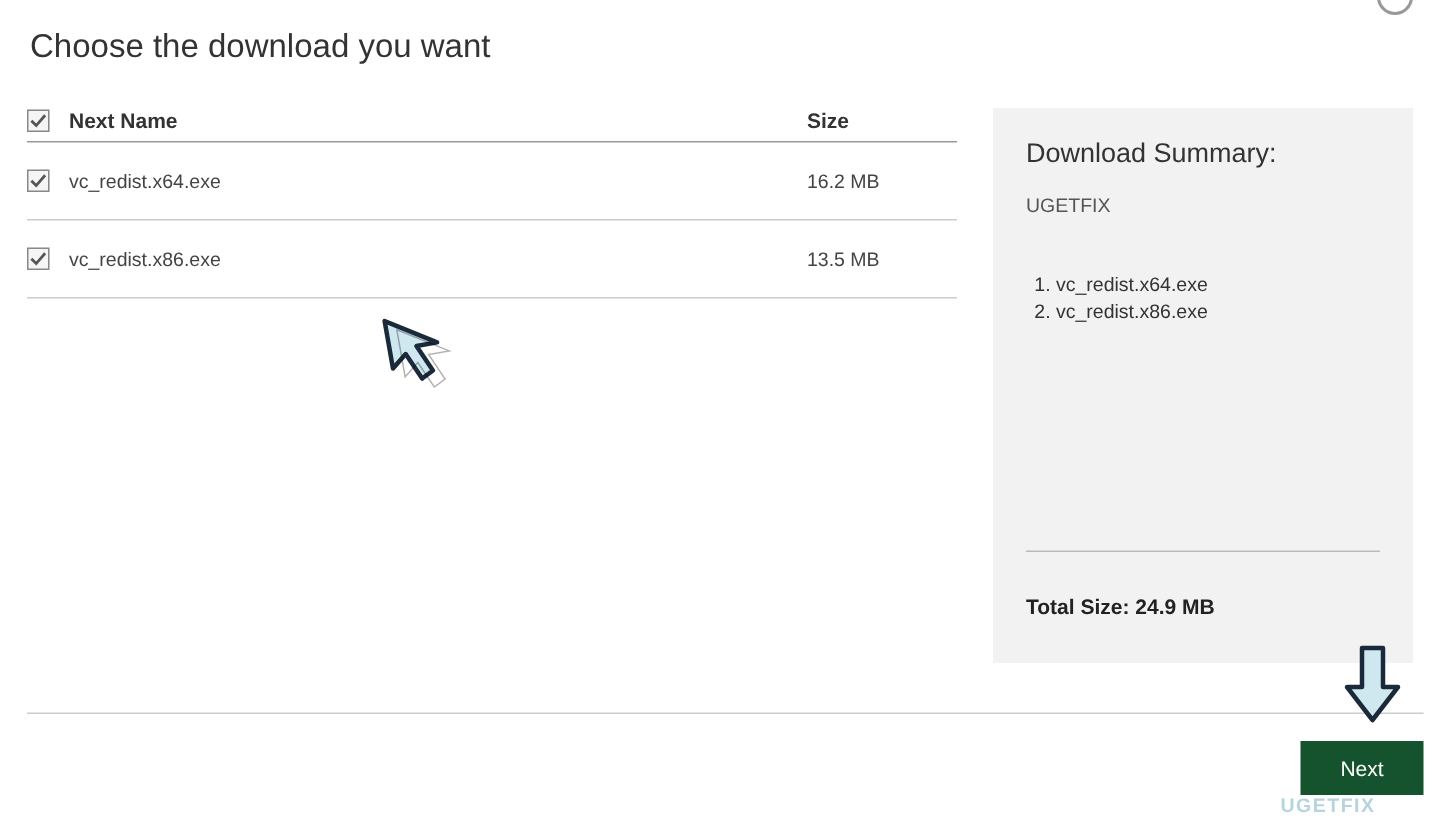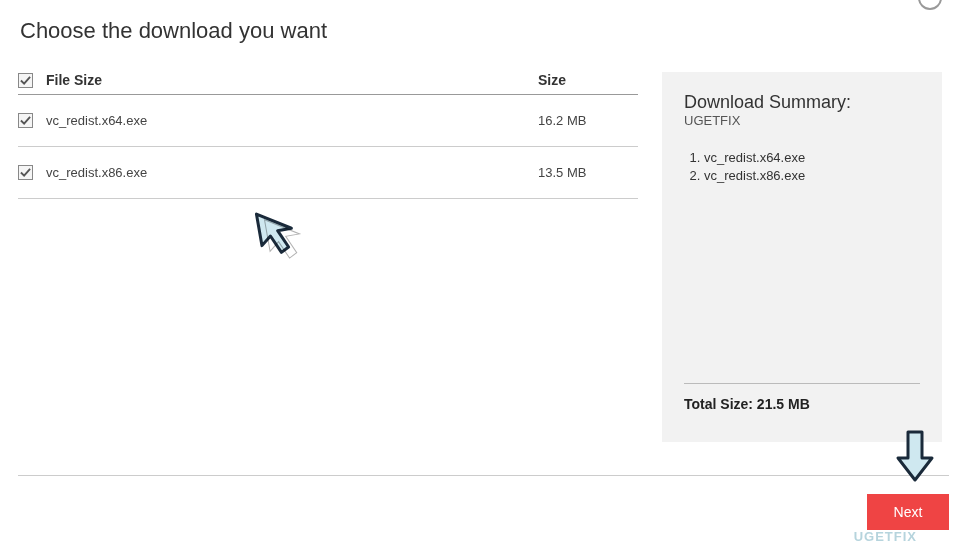--- a/index.html
+++ b/index.html
@@ -78,20 +78,21 @@
       font-size: 13px;
       color: #444;
     }
     .summary-panel {
       flex: 0 0 280px;
       background: #f2f2f2;
       padding: 20px 22px;
       height: 370px;
       display: flex;
       flex-direction: column;
+      gap: 16px;
     }
     .summary-title {
       font-size: 18px;
       font-weight: 400;
       color: #333;
     }
     .summary-sub {
       font-size: 13px;
       color: #555;
       margin-bottom: 22px;
@@ -122,21 +123,21 @@
       right: 18px;
       top: 475px;
       border-top: 1px solid #ccc;
     }
     .next-button {
       position: absolute;
       right: 18px;
       bottom: 14px;
       width: 82px;
       height: 36px;
-      background: #ef4444;
+      background: #14532d;
       color: #fff;
       border: none;
       font-size: 14px;
       font-weight: 400;
       cursor: pointer;
       display: flex;
       align-items: center;
       justify-content: center;
     }
     .cursor-arrow {
@@ -189,21 +190,21 @@
 <div class="content-area">
   <div class="file-table">
     <div class="table-header">
       <div class="checkbox-cell">
         <div class="checkbox">
           <svg viewBox="0 0 12 12">
               <path d="M1 6 L4.5 9.5 L11 2" stroke="#555" stroke-width="2" fill="none"></path>
             </svg>
         </div>
       </div>
-      <div class="col-filename">File Size</div>
+      <div class="col-filename">Next Name</div>
       <div class="col-size">Size</div>
     </div>
 
     <div class="table-row">
       <div class="checkbox-cell">
         <div class="checkbox">
           <svg viewBox="0 0 12 12">
               <path d="M1 6 L4.5 9.5 L11 2" stroke="#555" stroke-width="2" fill="none"></path>
             </svg>
         </div>
@@ -226,21 +227,21 @@
   </div>
 
   <div class="summary-panel">
     <div class="summary-title">Download Summary:</div>
     <div class="summary-sub">UGETFIX</div>
     <ol class="summary-list">
       <li>vc_redist.x64.exe</li>
       <li>vc_redist.x86.exe</li>
     </ol>
     <div class="summary-divider"></div>
-    <div class="total-size">Total Size: 21.5 MB</div>
+    <div class="total-size">Total Size: 24.9 MB</div>
   </div>
 </div>
 
 <div class="bottom-divider"></div>
 
 <button class="next-button">Next</button>
 
 <svg class="cursor-arrow" width="58" height="62" viewBox="0 0 58 62">
   <path d="M 6 6 L 6 38 L 16 30 L 24 48 L 32 44 L 24 26 L 38 26 Z" fill="#cfe8f0" stroke="#1a2a3a" stroke-width="3" stroke-linejoin="round" transform="rotate(-10 22 28)"></path>
   <path d="M 10 10 L 10 42 L 20 34 L 28 52 L 36 48 L 28 30 L 42 30 Z" fill="none" stroke="#000" stroke-width="1" stroke-opacity="0.3" transform="rotate(-10 22 28) translate(3,3)"></path>

